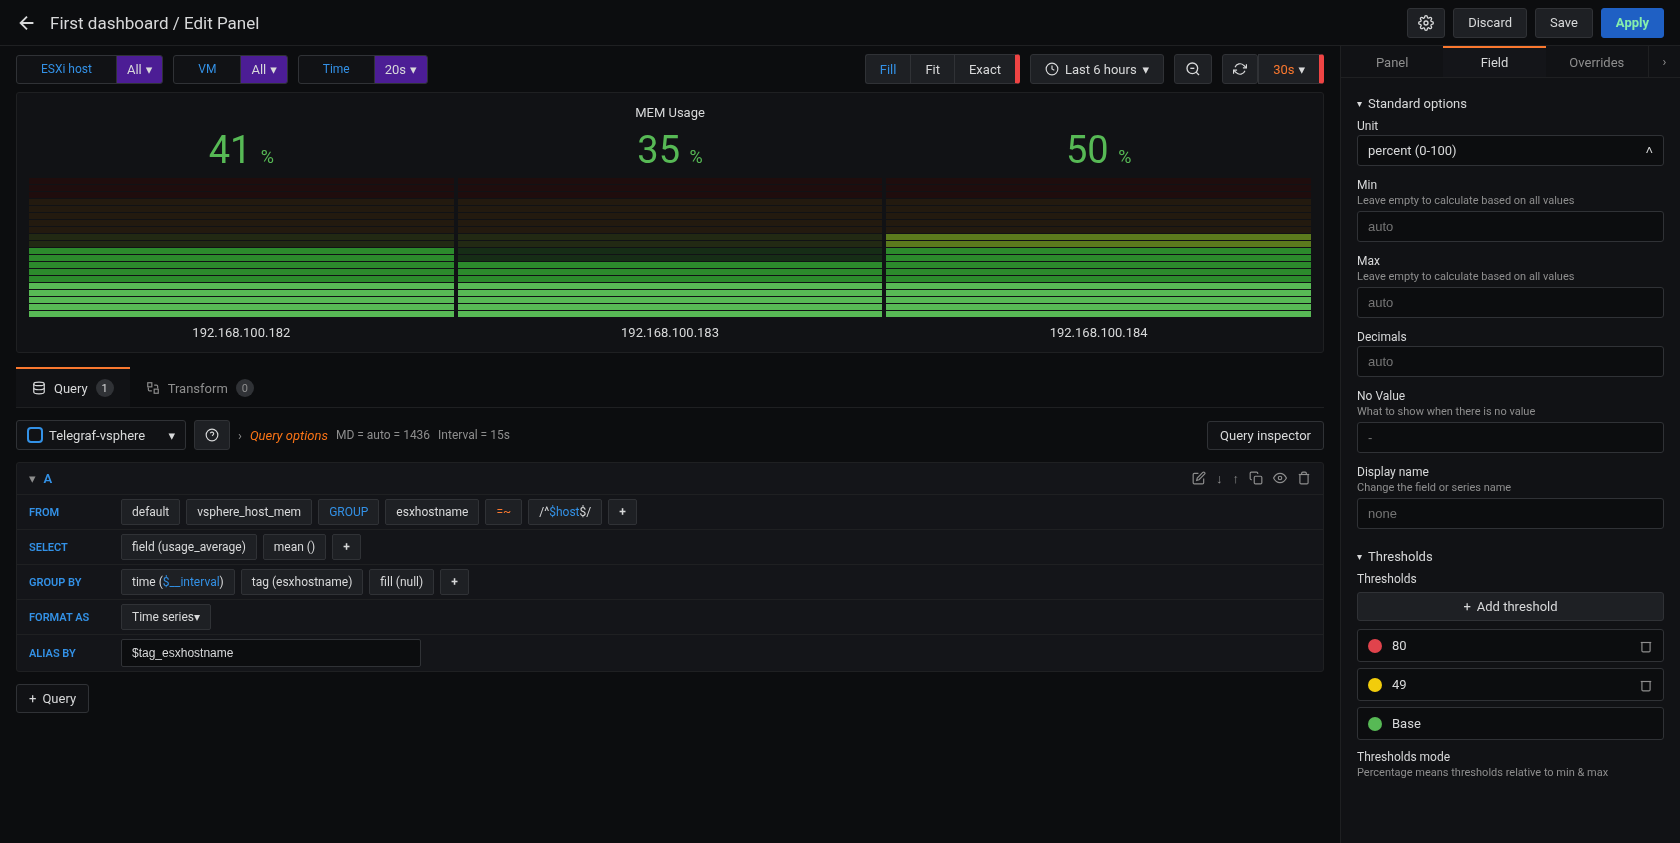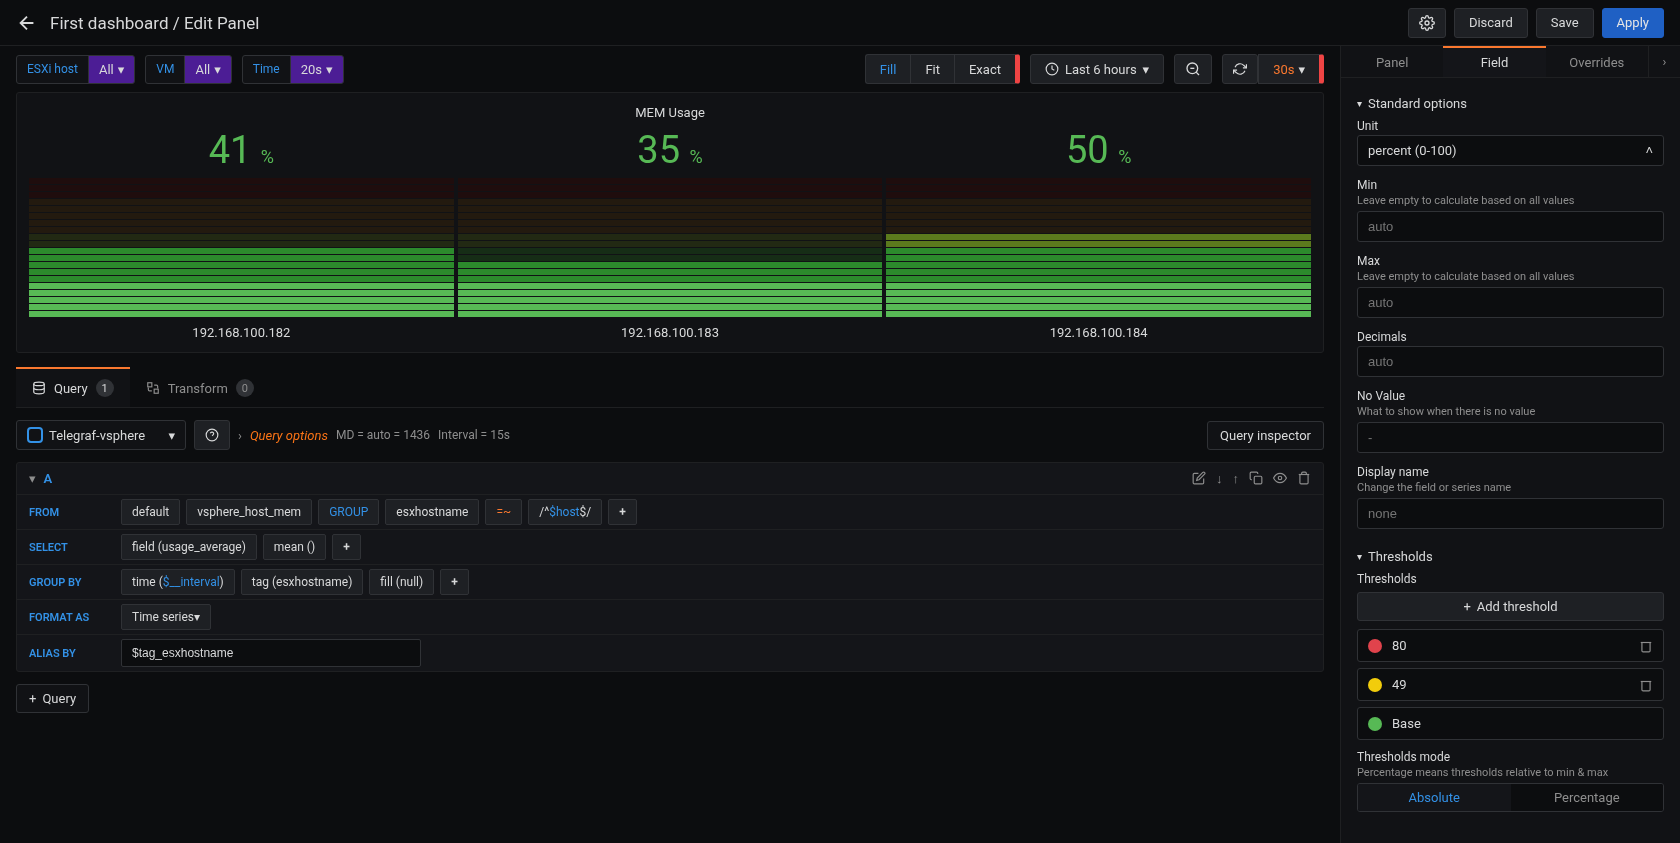--- a/index.html
+++ b/index.html
@@ -50,38 +50,38 @@
   border: 1px solid #303236;
   border-radius: 3px;
   height: 30px;
   padding: 0 14px;
   display: flex;
   align-items: center;
   cursor: pointer;
   color: #d8d9da;
   font-size: 13px;
 }
-.btn-primary { background: #1f60c4; border-color: #1f60c4; color: #e5e5e5; }
+.btn-primary { background: #1f60c4; border-color: #1f60c4; color: #86efac; font-weight: bold; }
 .main-area { display: flex; height: calc(100% - 46px); }
 .left-col { flex: 1; display: flex; flex-direction: column; overflow: hidden; }
 .right-col { width: 340px; background: #111215; border-left: 1px solid #1f2022; display: flex; flex-direction: column; overflow-y: auto; }
 
 .toolbar {
   height: 46px;
   display: flex;
   align-items: center;
   padding: 0 16px;
   gap: 10px;
 }
 .var-label {
   color: #3391e6;
   font-size: 12px;
   border: 1px solid #303236;
   background: #111215;
-  padding: 6px 10px;
+  padding: 6px 24px;
   border-radius: 3px 0 0 3px;
 }
 .var-val {
   background: #4c1d95;
   border: 1px solid #303236;
   padding: 6px 10px;
   border-radius: 0 3px 3px 0;
   margin-left: -1px;
   display: flex;
   align-items: center;
@@ -688,20 +688,16 @@
           </div>
           <div class="thresh-row">
             <div class="thresh-dot" style="background: rgb(87, 185, 85);"></div>
             <div>Base</div>
           </div>
         </div>
 
       <div class="field" style="margin-top:10px;">
         <div class="field-label">Thresholds mode</div>
         <div class="field-sub">Percentage means thresholds relative to min &amp; max</div>
-        <div class="mode-toggle">
-          <div class="mode-btn active">Absolute</div>
-          <div class="mode-btn">Percentage</div>
-        </div>
       </div>
     </div>
   </div>
 </div>
 
 </body></html>

